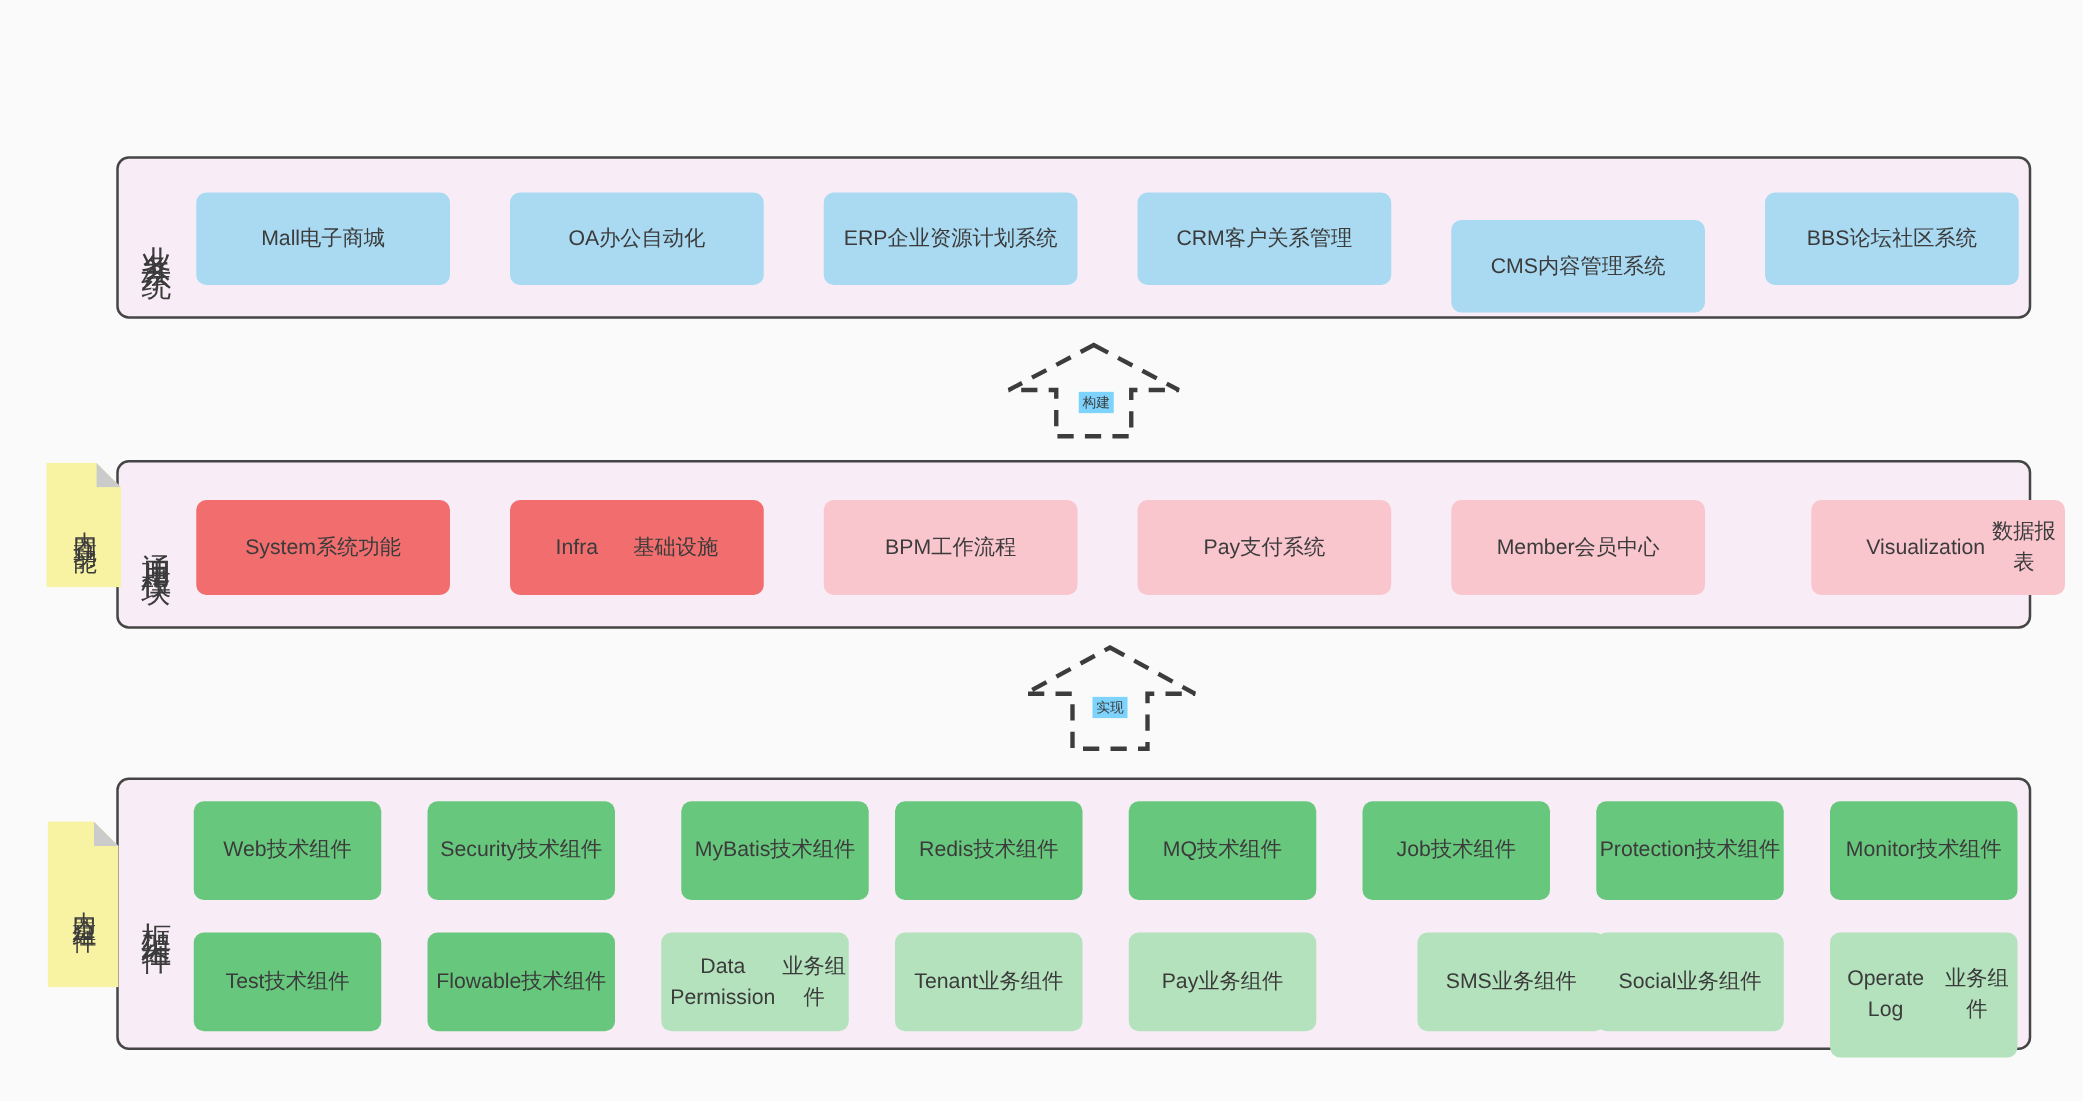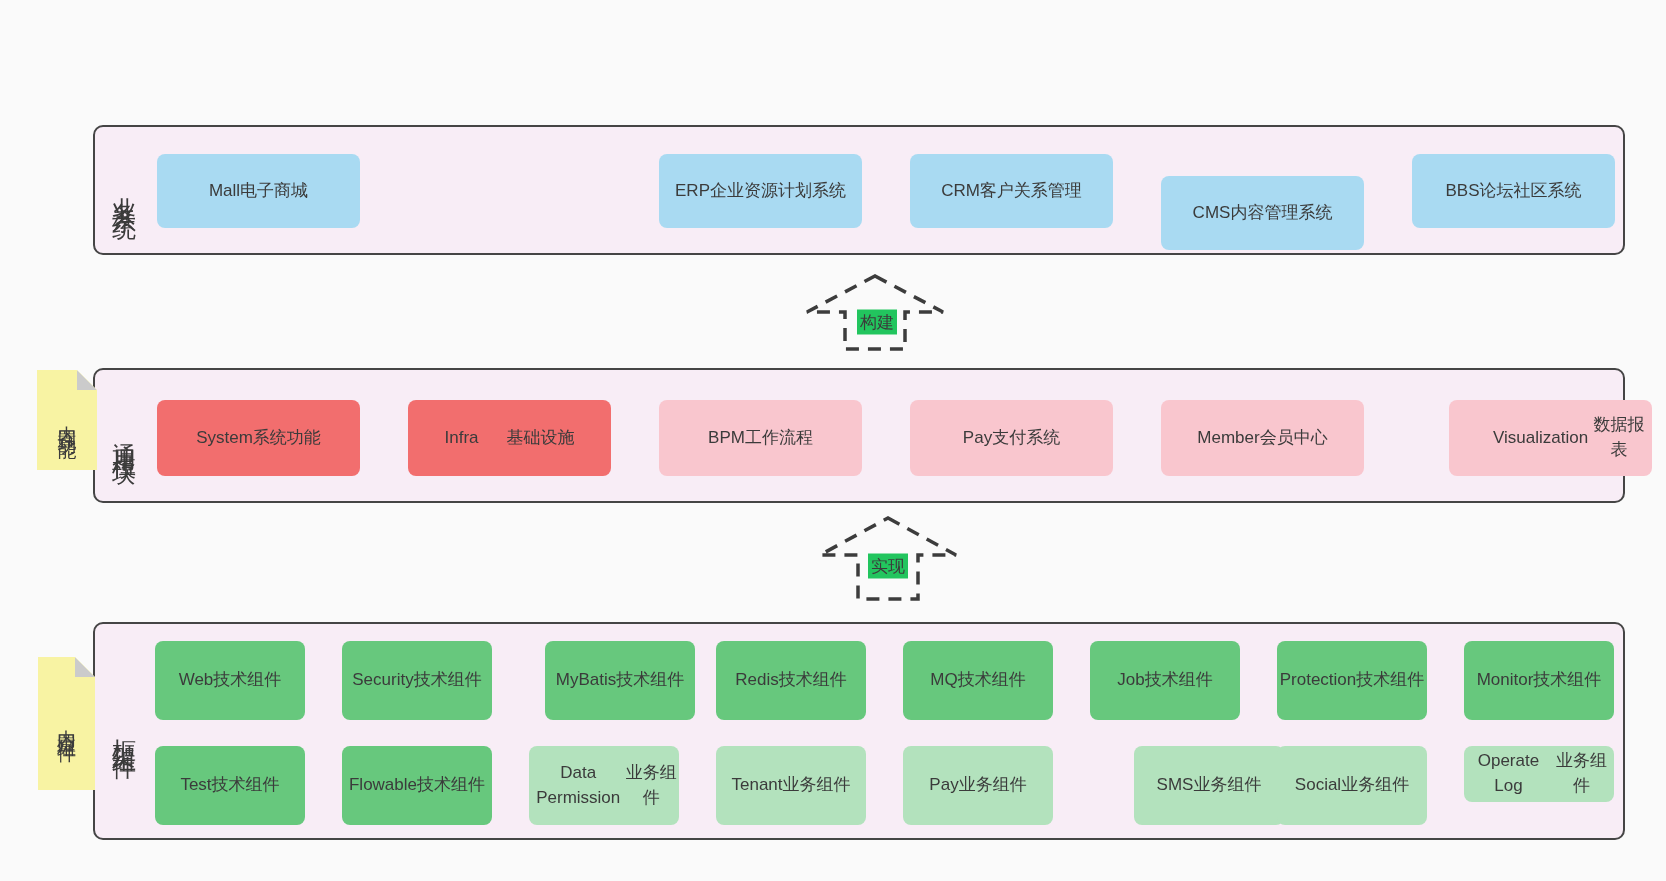--- a/index.html
+++ b/index.html
@@ -40,35 +40,39 @@
     background:#cbcbcb; clip-path:polygon(0 0, 100% 100%, 0 100%);
   }
   .note .note-text {
     writing-mode:vertical-rl; text-orientation:upright;
     font-size:19px; letter-spacing:5px; color:#3b3b3b; white-space:nowrap;
   }
   .arrow { position:absolute; }
   .arrow svg { display:block; }
   .arrow-label {
     position:absolute; transform:translate(-50%,-50%);
-    background:#22c55e; font-size:17px; color:#3b3b3b;
+    background:#7dd3fc; font-size:11px; color:#3b3b3b;
     padding:1px 3px; white-space:nowrap;
   }
 </style>
 </head>
 <body>
 
 <div class="canvas">
 
   <section class="band" style="top:125px;height:130px;">
     <div class="band-label">业务系统</div>
     <div class="b blue" style="left:62px;top:27px;width:203px;height:74px;">
       <div>Mall</div>
       <div>电子商城</div>
     </div>
+    <div class="b blue" style="left:313px;top:27px;width:203px;height:74px;">
+      <div>OA</div>
+      <div>办公自动化</div>
+    </div>
     <div class="b blue" style="left:564px;top:27px;width:203px;height:74px;">
       <div>ERP</div>
       <div>企业资源计划系统</div>
     </div>
     <div class="b blue" style="left:815px;top:27px;width:203px;height:74px;">
       <div>CRM</div>
       <div>客户关系管理</div>
     </div>
     <div class="b blue" style="left:1066px;top:27px;width:203px;height:74px;margin-top:22px;">
       <div>CMS</div>
@@ -184,21 +188,21 @@
       <div>业务组件</div>
     </div>
     <div class="b glite" style="left:995px;top:122px;width:150px;height:79px;margin-left:44px;">
       <div>SMS</div>
       <div>业务组件</div>
     </div>
     <div class="b glite" style="left:1182px;top:122px;width:150px;height:79px;">
       <div>Social</div>
       <div>业务组件</div>
     </div>
-    <div class="b glite" style="left:1369px;top:122px;width:150px;height:56px;">
+    <div class="b glite" style="left:1369px;top:122px;width:150px;height:100px;">
       <div>Operate Log</div>
       <div>业务组件</div>
     </div>
   </section>
 
   <div class="note" style="left:38px;top:657px;width:57px;height:133px;">
     <span class="fold"></span>
     <span class="note-text">内置组件</span>
   </div>
 

